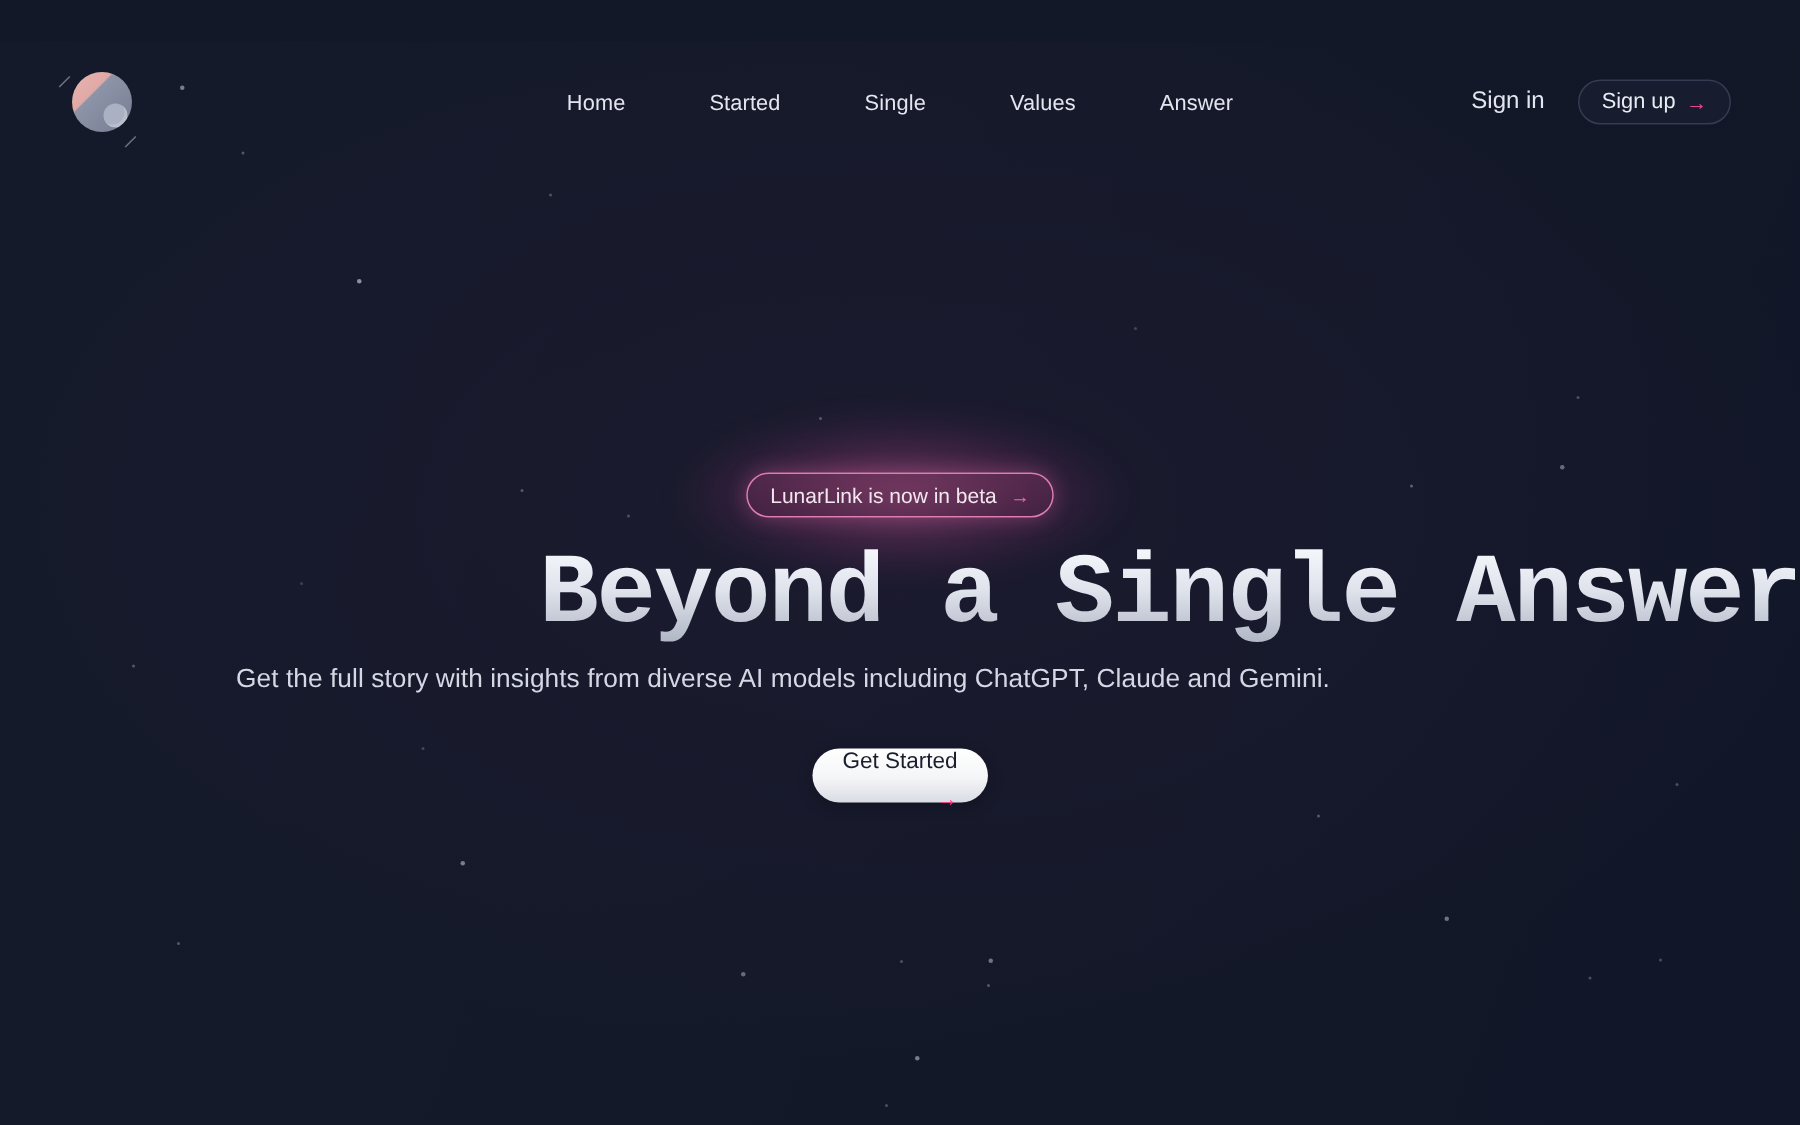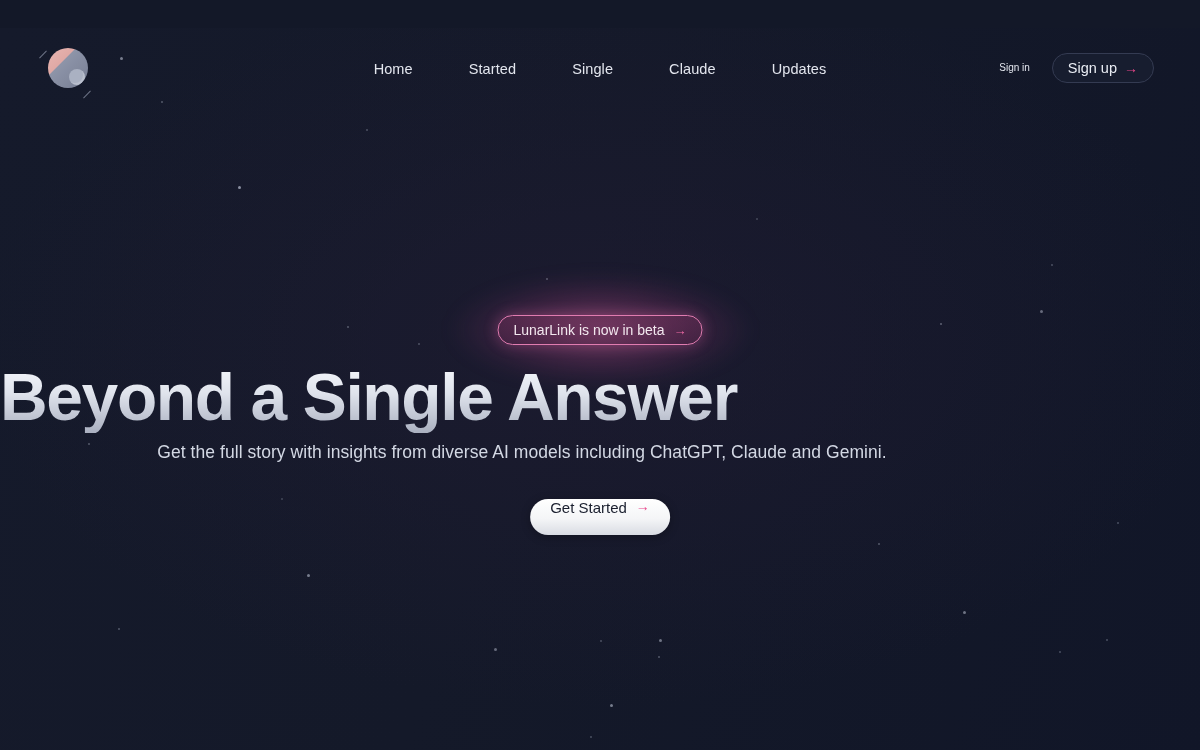--- a/index.html
+++ b/index.html
@@ -117,21 +117,21 @@
   #auth {
     position: absolute;
     right: 46px;
     top: 25px;
     display: flex;
     align-items: center;
     gap: 22px;
   }
   #signin {
     color: #e3e6ee;
-    font-size: 10px;
+    font-size: 16px;
     text-decoration: none;
     cursor: pointer;
     line-height: 30px;
   }
   #signup {
     display: inline-flex;
     align-items: center;
     gap: 7px;
     height: 30px;
     padding: 0 15px;
@@ -192,63 +192,65 @@
     font-family: inherit;
     box-shadow: 0 0 14px rgba(232,110,175,0.35);
   }
   #badge .arrow-pink { color: #ef6ba6; font-size: 13px; }
 
   #headline {
     position: absolute;
     top: 333px;
     left: 0;
     width: 1200px;
-    text-align: left;
+    text-align: right;
     font-size: 66px;
     font-weight: bold;
     letter-spacing: -1.4px;
     line-height: 72px;
     background: linear-gradient(180deg, #f4f6fa 8%, #dfe3ec 45%, #aab0c0 100%);
     -webkit-background-clip: text;
     background-clip: text;
     color: transparent;
     -webkit-text-fill-color: transparent;
     white-space: nowrap;
+    font-family: Liberation Mono, monospace;
   }
 
   #subtitle {
     position: absolute;
     top: 414px;
     left: 0;
     width: 1000px;
     text-align: center;
     font-size: 17.5px;
     color: #d3d8e4;
     letter-spacing: 0.05px;
     padding-left: 44px;
   }
 
   #cta {
     position: absolute;
     top: 471px;
     left: 50%;
     transform: translateX(-50%);
     display: inline-flex;
-    align-items: flex-start;
+    align-items: flex-end;
     gap: 9px;
     height: 36px;
     padding: 0 20px;
     border: none;
     border-radius: 999px;
     background: linear-gradient(180deg, #ffffff 0%, #f4f5f7 55%, #d9dce3 100%);
     color: #1a1f2e;
     font-size: 15px;
     cursor: pointer;
     font-family: inherit;
     box-shadow: 0 2px 10px rgba(0,0,0,0.28);
+    flex-direction: column;
   }
   #cta .arrow-pink { color: #e8468a; font-size: 14px; }
 </style>
 </head>
 <body>
 
 <div id="page">
 
   <div id="starfield-layer">
       <div class="star" style="left: 120px; top: 29px; width: 3px; height: 3px; opacity: 0.55;"></div>
@@ -288,22 +290,22 @@
       <div class="stripe2"></div>
       <div class="moon"></div>
     </div>
     <div class="logo-tick" style="left:38px; top:26px; transform:rotate(-45deg);"></div>
     <div class="logo-tick" style="left:82px; top:66px; transform:rotate(-45deg);"></div>
 
     <nav id="nav">
       <a class="nav-link">Home</a>
       <a class="nav-link">Started</a>
       <a class="nav-link">Single</a>
-      <a class="nav-link">Claude</a>
-      <a class="nav-link">Updates</a>
+      <a class="nav-link">Values</a>
+      <a class="nav-link">Answer</a>
     </nav>
 
     <div id="auth">
       <a id="signin">Sign in</a>
       <button id="signup">
         <span>Sign up</span>
         <span class="arrow-pink">→</span>
       </button>
     </div>
   </div>

